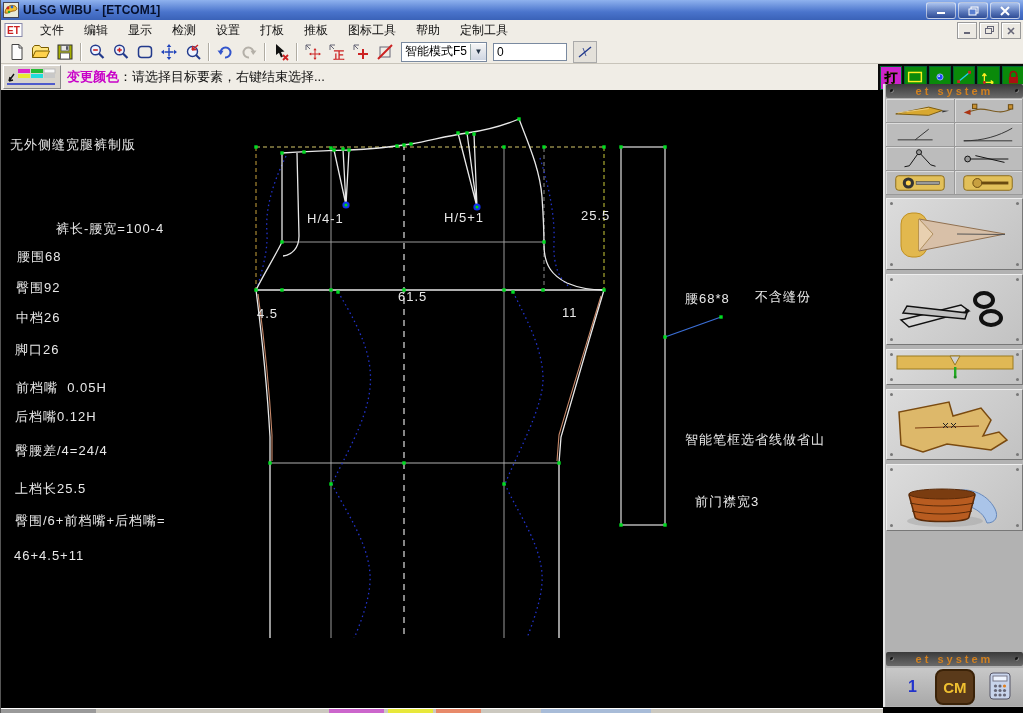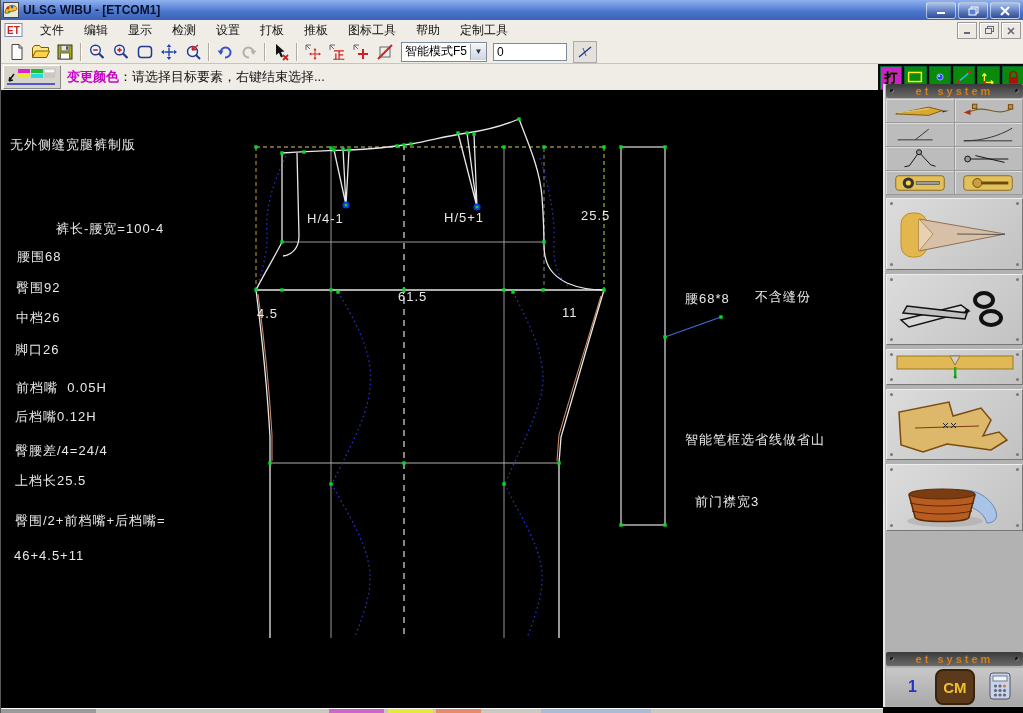--- a/index.html
+++ b/index.html
@@ -411,22 +411,22 @@
     <div id="canvas-texts">
         <div class="cv-text" style="left: 9px; top: 46px;">无外侧缝宽腿裤制版</div>
         <div class="cv-text" style="left: 14px; top: 130px; margin-left: 41px;">裤长-腰宽=100-4</div>
         <div class="cv-text" style="left: 16px; top: 158px;">腰围68</div>
         <div class="cv-text" style="left: 15px; top: 189px;">臀围92</div>
         <div class="cv-text" style="left: 15px; top: 219px;">中档26</div>
         <div class="cv-text" style="left: 14px; top: 251px;">脚口26</div>
         <div class="cv-text" style="left: 15px; top: 289px;">前档嘴  0.05H</div>
         <div class="cv-text" style="left: 14px; top: 318px;">后档嘴0.12H</div>
         <div class="cv-text" style="left: 14px; top: 352px;">臀腰差/4=24/4</div>
-        <div class="cv-text" style="left: 14px; top: 382px;">上档长25.5</div>
-        <div class="cv-text" style="left: 14px; top: 422px;">臀围/2+前档嘴+后档嘴=</div>
+        <div class="cv-text" style="left: 14px; top: 390px;">上档长25.5</div>
+        <div class="cv-text" style="left: 14px; top: 422px;">臀围/6+前档嘴+后档嘴=</div>
         <div class="cv-text" style="left: 13px; top: 458px;">46+4.5+11</div>
         <div class="cv-text" style="left: 306px; top: 121px;">H/4-1</div>
         <div class="cv-text" style="left: 443px; top: 120px;">H/5+1</div>
         <div class="cv-text" style="left: 580px; top: 118px; text-align: center;">25.5</div>
         <div class="cv-text" style="left: 397px; top: 199px;">61.5</div>
         <div class="cv-text" style="left: 256px; top: 216px;">4.5</div>
         <div class="cv-text" style="left: 561px; top: 215px;">11</div>
         <div class="cv-text" style="left: 684px; top: 200px;">腰68*8</div>
         <div class="cv-text" style="left: 754px; top: 198px;">不含缝份</div>
         <div class="cv-text" style="left: 684px; top: 341px;">智能笔框选省线做省山</div>

